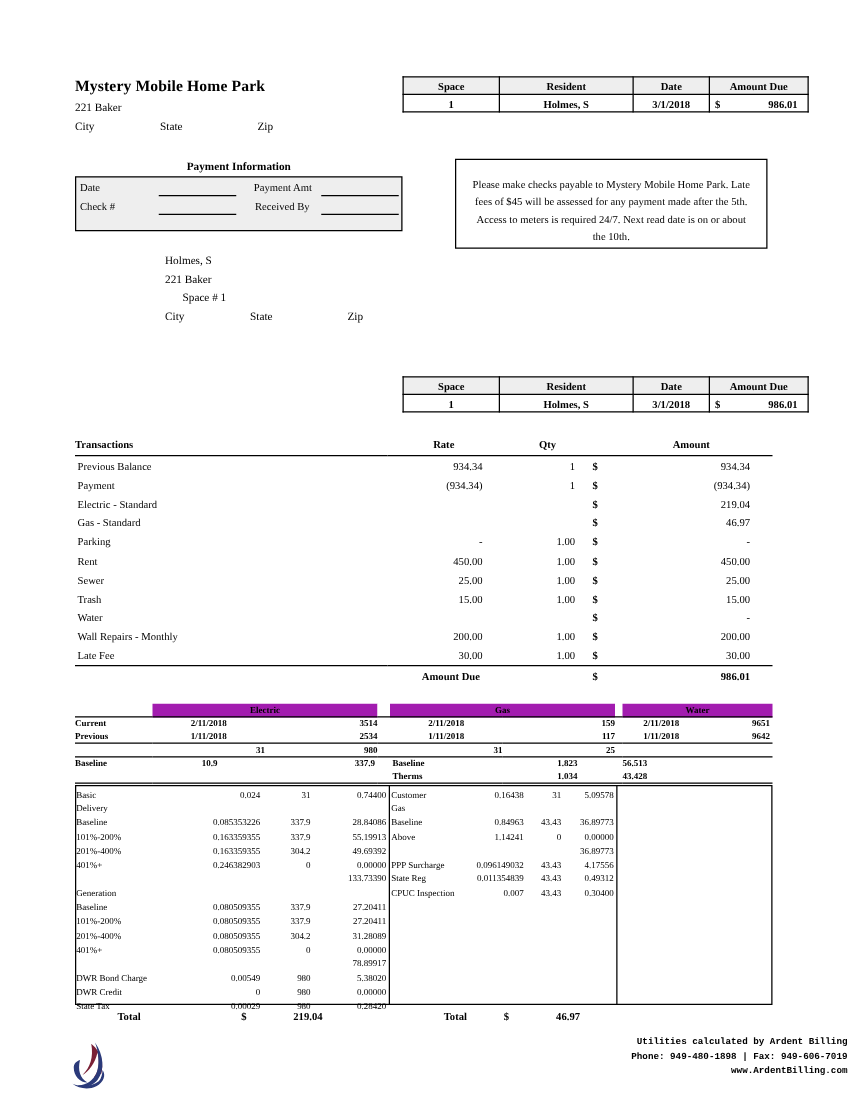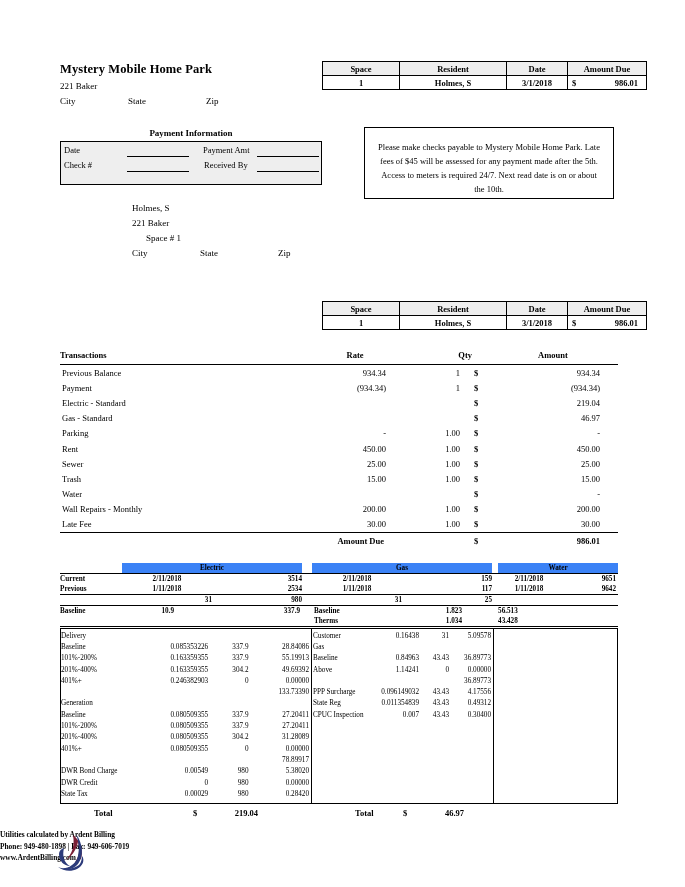--- a/index.html
+++ b/index.html
@@ -165,21 +165,21 @@
     font-size: 7.2px;
   }
   table.meter-tbl {
     width: 100%;
     border-collapse: collapse;
     table-layout: fixed;
     font-size: 7.2px;
   }
   table.meter-tbl td { padding: 0; height: 10px; }
   .mhead td {
-    background: #3b82f6;
+    background: #a21caf;
     text-align: center;
     font-weight: bold;
     height: 10px;
     font-size: 7.2px;
   }
   .mhead td.blank { background: #fff; }
   .rule-top td { border-top: 1.1px solid #000; }
   .rule-bot td { border-bottom: 1.1px solid #000; }
   .meter-lbl { font-weight: bold; text-align: left; }
   .meter-val { text-align: center; font-weight: bold; }
@@ -224,24 +224,25 @@
     font-size: 8.5px; font-weight: bold;
   }
   .gtotal .lab { position: absolute; left: 42px; }
   .gtotal .dol { position: absolute; left: 90px; }
   .gtotal .val { position: absolute; left: 105px; width: 46px; text-align: right; }
 
   
   .footer {
     left: 0; top: 829px;
     width: 678px;
-    text-align: left;
+    text-align: right;
     font-size: 7.4px;
     line-height: 11.5px;
     font-weight: bold;
+    font-family: Liberation Mono, monospace;
   }
   .logo {
     left: 52px; top: 832px;
     width: 40px; height: 46px;
   }
 </style>
 </head>
 <body>
 
 <div class="page">
@@ -317,21 +318,21 @@
         <col style="width:250px">
         <col style="width:90px">
         <col style="width:72px">
         <col style="width:16px">
         <col style="width:130px">
       </colgroup>
       <thead>
         <tr>
           <th class="desc">Transactions</th>
           <th>Rate</th>
-          <th style="text-align:right;padding-left:4px;">Qty</th>
+          <th style="text-align:center;padding-left:4px;">Qty</th>
           <th></th>
           <th>Amount</th>
         </tr>
       </thead>
       <tbody id="trans-body">
           <tr>
             <td class="desc">Previous Balance</td>
             <td class="rate">934.34</td>
             <td class="qty">1</td>
             <td class="cur">$</td>
@@ -507,20 +508,26 @@
 
   <table class="abs det elec-det">
     <colgroup>
       <col style="width:74px">
         <col style="width:72px">
         <col style="width:40px">
         <col style="width:60px">
     </colgroup>
     <tbody id="elec-body">
         <tr>
+          <td class="d-lbl">Basic</td>
+          <td class="d-rate">0.024</td>
+          <td class="d-qty">31</td>
+          <td class="d-amt">0.74400</td>
+        </tr>
+        <tr>
           <td class="d-lbl">Delivery</td>
           <td class="d-rate"></td>
           <td class="d-qty"></td>
           <td class="d-amt"></td>
         </tr>
         <tr>
           <td class="d-ind">Baseline</td>
           <td class="d-rate">0.085353226</td>
           <td class="d-qty">337.9</td>
           <td class="d-amt">28.84086</td>

